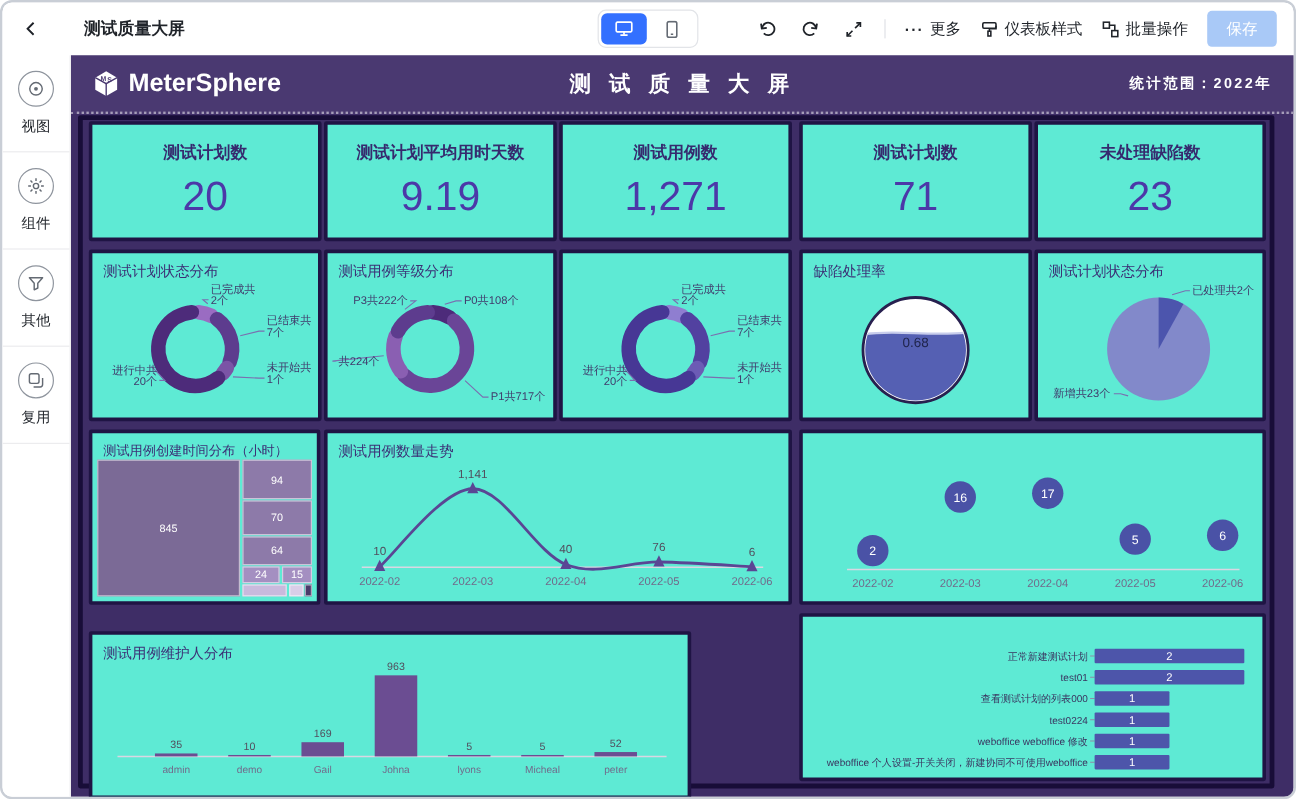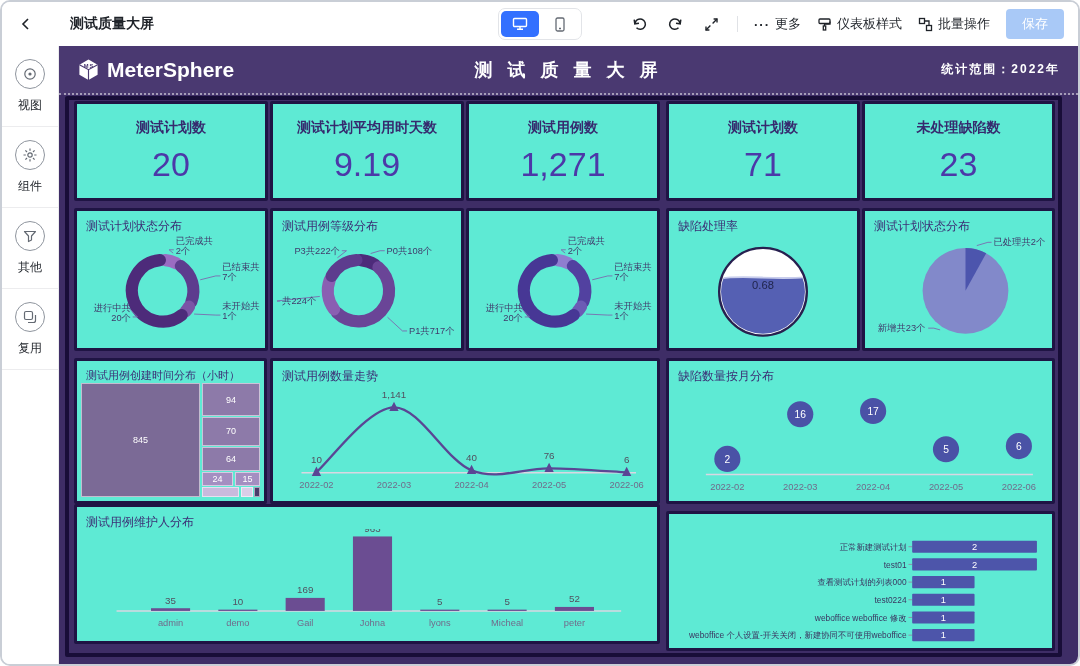--- a/index.html
+++ b/index.html
@@ -331,21 +331,20 @@
             <path d="M276 95.3 L286 95.3 L281 85.3 Z" fill="#5a4694"></path>
             <text x="281" y="81.3" text-anchor="middle" font-size="10.5" fill="#52505f" style="font-family:inherit">76</text>
             <text x="281" y="112" text-anchor="middle" font-size="10" fill="#716b8b" style="font-family:inherit">2022-05</text>
             <path d="M359 99.6 L369 99.6 L364 89.6 Z" fill="#5a4694"></path>
             <text x="364" y="85.6" text-anchor="middle" font-size="10.5" fill="#52505f" style="font-family:inherit">6</text>
             <text x="364" y="112" text-anchor="middle" font-size="10" fill="#716b8b" style="font-family:inherit">2022-06</text>
           </svg>
         </div>
     </div>
     <div class="card" style="left:607px;top:312px;width:389px;height:146px">
-      <div class="card-title">缺陷数量按月分布</div>
       <div class="chart-body" id="chart-defect_month">
           <svg viewBox="0 0 381 122">
             <line x1="25" y1="98" x2="375" y2="98" stroke="#d9d7e2" stroke-width="1.5"></line>
             <circle cx="48" cy="81.2" r="14" fill="#4a52a6"></circle>
             <text x="48" y="85.2" text-anchor="middle" font-size="11" fill="#fff" style="font-family:inherit">2</text>
             <text x="48" y="114" text-anchor="middle" font-size="10" fill="#716b8b" style="font-family:inherit">2022-02</text>
             <circle cx="126" cy="33.4" r="14" fill="#4a52a6"></circle>
             <text x="126" y="37.4" text-anchor="middle" font-size="11" fill="#fff" style="font-family:inherit">16</text>
             <text x="126" y="114" text-anchor="middle" font-size="10" fill="#716b8b" style="font-family:inherit">2022-03</text>
             <circle cx="204" cy="30" r="14" fill="#4a52a6"></circle>
@@ -354,21 +353,21 @@
             <circle cx="282" cy="70.9" r="14" fill="#4a52a6"></circle>
             <text x="282" y="74.9" text-anchor="middle" font-size="11" fill="#fff" style="font-family:inherit">5</text>
             <text x="282" y="114" text-anchor="middle" font-size="10" fill="#716b8b" style="font-family:inherit">2022-05</text>
             <circle cx="360" cy="67.5" r="14" fill="#4a52a6"></circle>
             <text x="360" y="71.5" text-anchor="middle" font-size="11" fill="#fff" style="font-family:inherit">6</text>
             <text x="360" y="114" text-anchor="middle" font-size="10" fill="#716b8b" style="font-family:inherit">2022-06</text>
           </svg>
         </div>
     </div>
 
-    <div class="card" style="left:15px;top:458px;width:586px;height:140px">
+    <div class="card" style="left:15px;top:480px;width:502px;height:140px">
       <div class="card-title">测试用例维护人分布</div>
       <div class="chart-body" id="chart-maintainer">
           <svg viewBox="0 0 578 116">
             <line x1="20" y1="88" x2="562" y2="88" stroke="#d9d7e2" stroke-width="1.5"></line>
             <rect x="57.0" y="85.1" width="42" height="2.9" fill="#6b4d92"></rect>
             <text x="78.0" y="80.1" text-anchor="middle" font-size="10.5" fill="#52505f" style="font-family:inherit">35</text>
             <text x="78.0" y="104" text-anchor="middle" font-size="10" fill="#716b8b" style="font-family:inherit">admin</text>
             <rect x="129.3" y="86.6" width="42" height="1.4" fill="#6b4d92"></rect>
             <text x="150.3" y="81.6" text-anchor="middle" font-size="10.5" fill="#52505f" style="font-family:inherit">10</text>
             <text x="150.3" y="104" text-anchor="middle" font-size="10" fill="#716b8b" style="font-family:inherit">demo</text>

